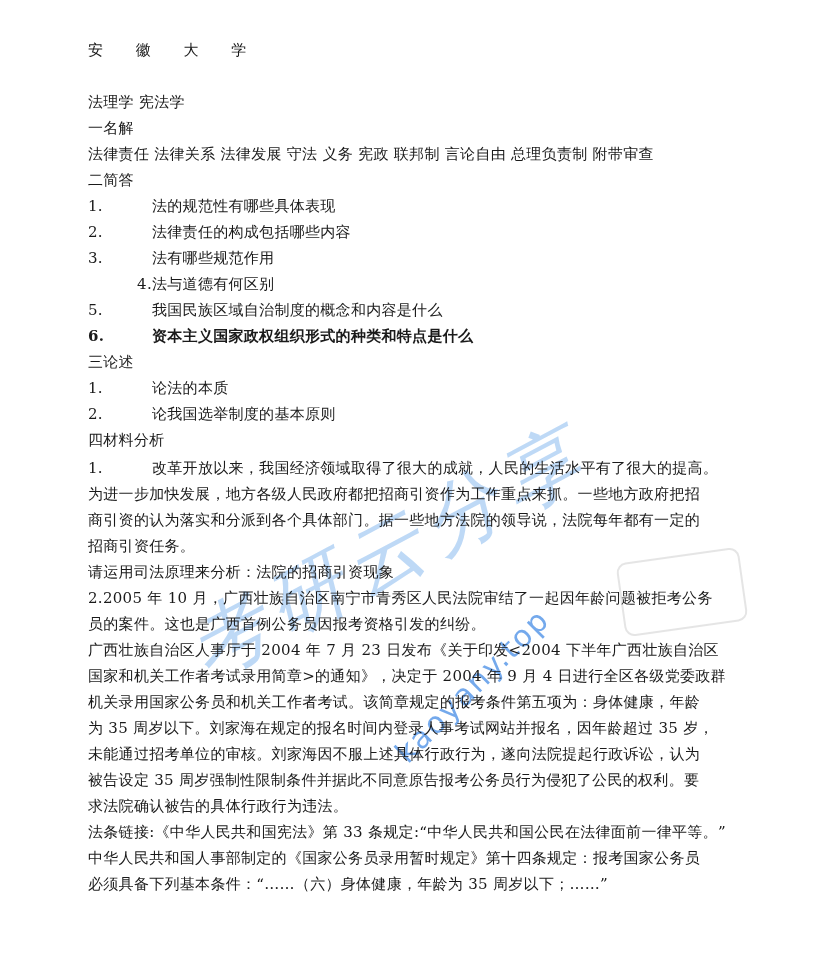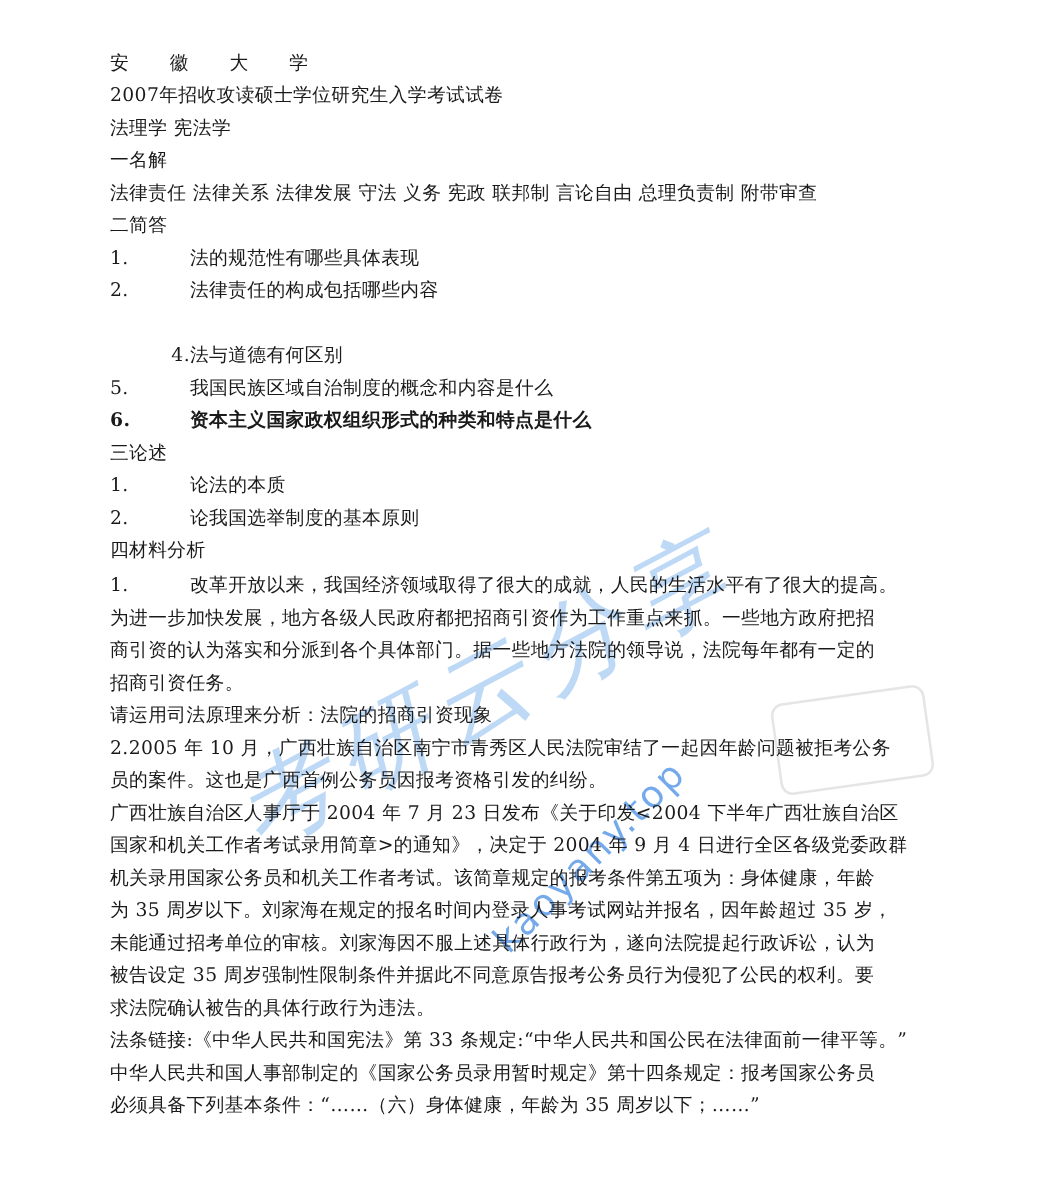--- a/index.html
+++ b/index.html
@@ -17,29 +17,29 @@
 </head>
 <body>
 
 <div class="page">
 
   <div class="wm wm-cn" style="left:170px; top:610px;">考研云分享</div>
   <div class="wm wm-url" style="left:388px; top:745px;">kaoyany.top</div>
   <div class="seal" style="left:620px; top:555px; width:120px; height:70px; transform: rotate(-8deg);"></div>
 
   <div class="line title-spaced" style="top:40px;">安 徽 大 学</div>
-  <div class="line" style="top:66px;">2007年招收攻读硕士学位研究生入学考试试卷</div>
   <div class="line" style="top:92px;">法理学 宪法学</div>
 
   <div class="line" style="top:118px;">一名解</div>
   <div class="line" style="top:144px;">法律责任 法律关系 法律发展 守法 义务 宪政 联邦制 言论自由 总理负责制 附带审查</div>
 
   <div class="line" style="top:170px;">二简答</div>
   <div class="line" style="top:196px;"><span class="num">1.</span><span>法的规范性有哪些具体表现</span></div>
   <div class="line" style="top:222px;"><span class="num">2.</span><span>法律责任的构成包括哪些内容</span></div>
+  <div class="line" style="top:248px;"><span class="num">3.</span><span>法有哪些规范作用</span></div>
   <div class="line" style="top:274px;text-align:right;"><span class="num">4.</span><span>法与道德有何区别</span></div>
   <div class="line" style="top:300px;"><span class="num">5.</span><span>我国民族区域自治制度的概念和内容是什么</span></div>
   <div class="line" style="top:326px;font-weight:bold;"><span class="num">6.</span><span>资本主义国家政权组织形式的种类和特点是什么</span></div>
 
   <div class="line" style="top:352px;">三论述</div>
   <div class="line" style="top:378px;"><span class="num">1.</span><span>论法的本质</span></div>
   <div class="line" style="top:404px;"><span class="num">2.</span><span>论我国选举制度的基本原则</span></div>
 
   <div class="line" style="top:430px;">四材料分析</div>
   <div class="line" style="top:458px;"><span class="num">1.</span><span>改革开放以来，我国经济领域取得了很大的成就，人民的生活水平有了很大的提高。</span></div>

